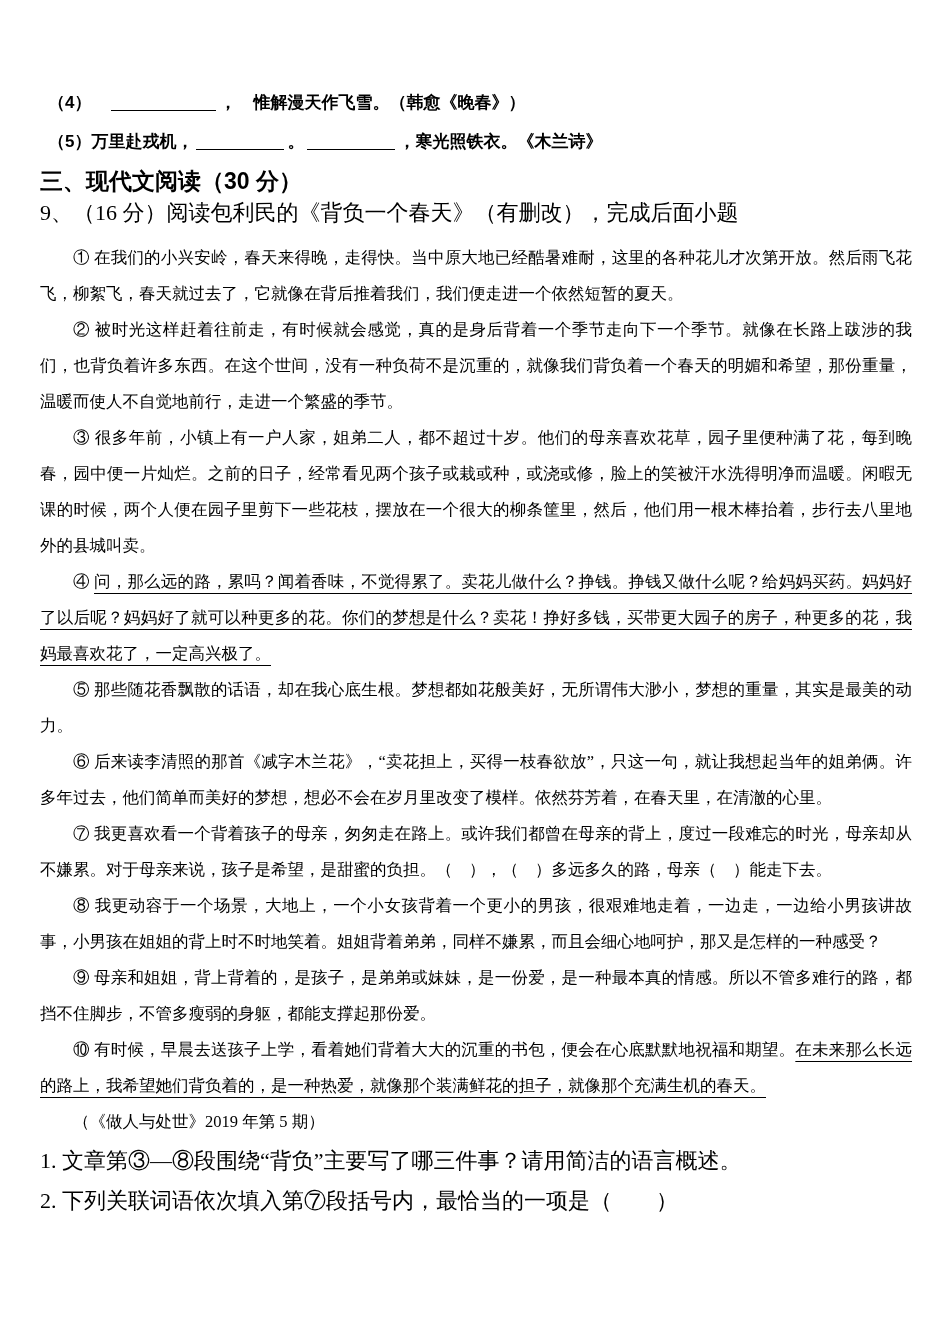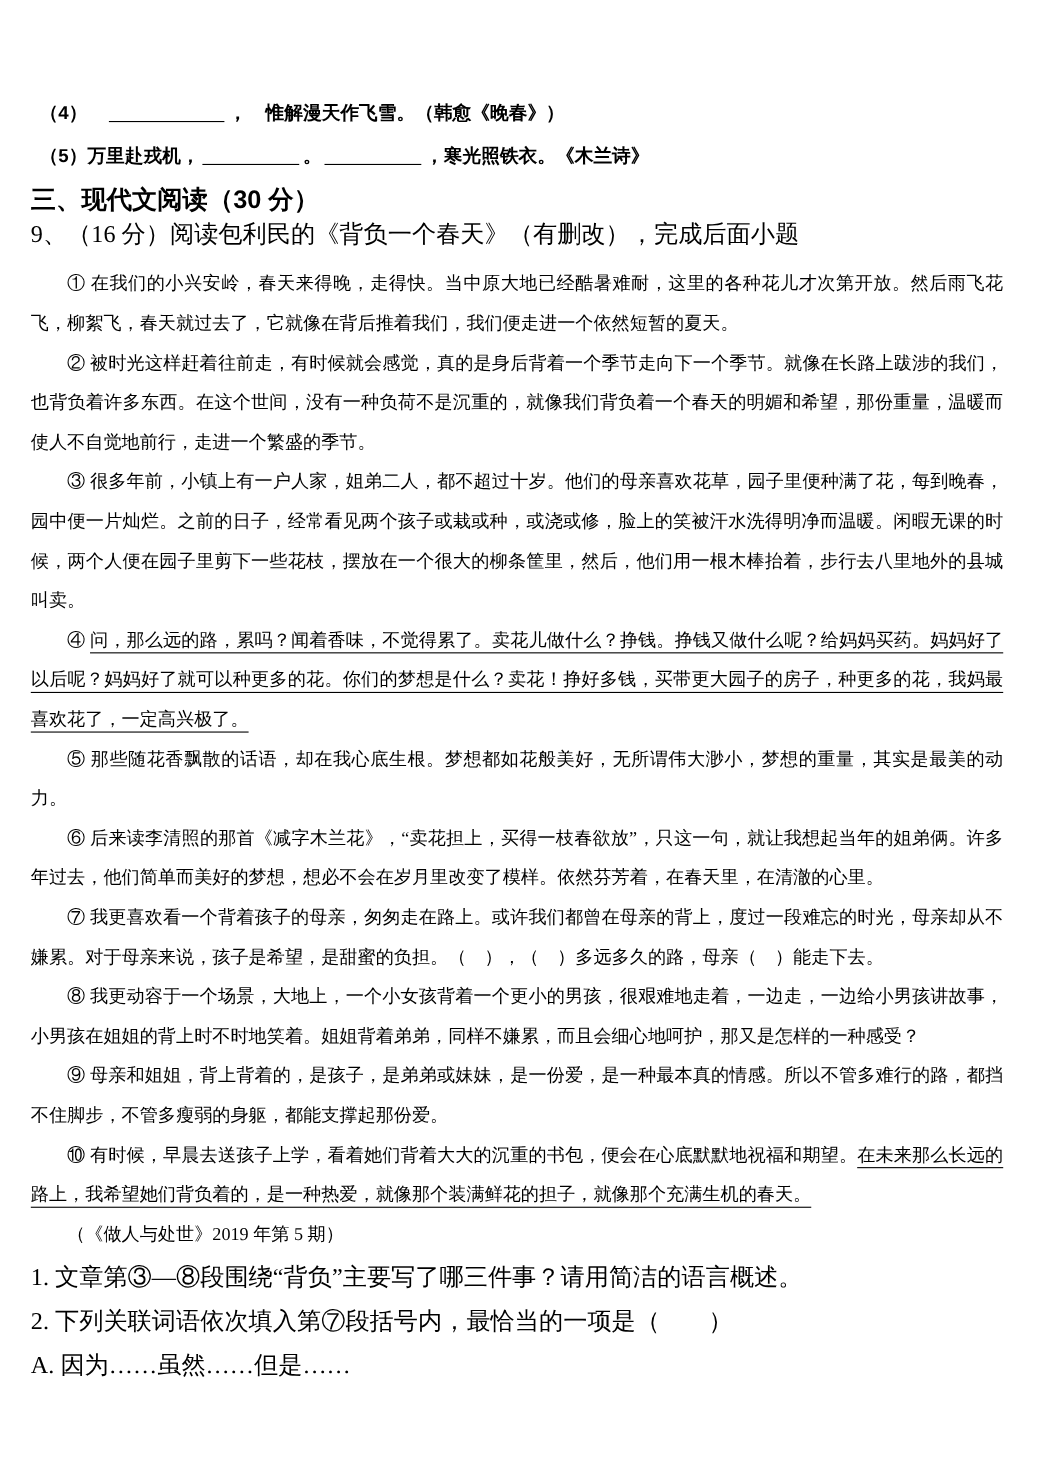--- a/index.html
+++ b/index.html
@@ -7,21 +7,21 @@
     padding: 0;
     background: #ffffff;
     color: #000000;
   }
   .page {
     width: 950px;
     height: 1344px;
     background: #ffffff;
     overflow: hidden;
     box-sizing: border-box;
-    padding: 90px 38px 0 28px;
+    padding: 90px 38px 0 40px;
   }
   .block {
     margin: 0;
     padding: 0;
   }
   
   .fill {
     font-family: "Liberation Sans", "DejaVu Sans", sans-serif;
     font-weight: bold;
     font-size: 17px;
@@ -84,15 +84,14 @@
       <p class="block para"><span>④ </span><span class="seg-u">问，那么远的路，累吗？闻着香味，不觉得累了。卖花儿做什么？挣钱。挣钱又做什么呢？给妈妈买药。妈妈好了以后呢？妈妈好了就可以种更多的花。你们的梦想是什么？卖花！挣好多钱，买带更大园子的房子，种更多的花，我妈最喜欢花了，一定高兴极了。</span></p>
       <p class="block para"><span>⑤ 那些随花香飘散的话语，却在我心底生根。梦想都如花般美好，无所谓伟大渺小，梦想的重量，其实是最美的动力。</span></p>
       <p class="block para"><span>⑥ 后来读李清照的那首《减字木兰花》，“卖花担上，买得一枝春欲放”，只这一句，就让我想起当年的姐弟俩。许多年过去，他们简单而美好的梦想，想必不会在岁月里改变了模样。依然芬芳着，在春天里，在清澈的心里。</span></p>
       <p class="block para"><span>⑦ 我更喜欢看一个背着孩子的母亲，匆匆走在路上。或许我们都曾在母亲的背上，度过一段难忘的时光，母亲却从不嫌累。对于母亲来说，孩子是希望，是甜蜜的负担。（　），（　）多远多久的路，母亲（　）能走下去。</span></p>
       <p class="block para"><span>⑧ 我更动容于一个场景，大地上，一个小女孩背着一个更小的男孩，很艰难地走着，一边走，一边给小男孩讲故事，小男孩在姐姐的背上时不时地笑着。姐姐背着弟弟，同样不嫌累，而且会细心地呵护，那又是怎样的一种感受？</span></p>
       <p class="block para"><span>⑨ 母亲和姐姐，背上背着的，是孩子，是弟弟或妹妹，是一份爱，是一种最本真的情感。所以不管多难行的路，都挡不住脚步，不管多瘦弱的身躯，都能支撑起那份爱。</span></p>
       <p class="block para"><span>⑩ 有时候，早晨去送孩子上学，看着她们背着大大的沉重的书包，便会在心底默默地祝福和期望。</span><span class="seg-u">在未来那么长远的路上，我希望她们背负着的，是一种热爱，就像那个装满鲜花的担子，就像那个充满生机的春天。</span></p>
       <p class="block para"><span>（《做人与处世》2019 年第 5 期）</span></p>
       <p class="block text qgap"><span>1. 文章第③—⑧段围绕“背负”主要写了哪三件事？请用简洁的语言概述。</span></p>
       <p class="block text"><span>2. 下列关联词语依次填入第⑦段括号内，最恰当的一项是（　　）</span></p>
-      <p class="block text"><span>A. 因为……虽然……但是……</span></p>
     </div>
 </main>
 
 </body></html>

